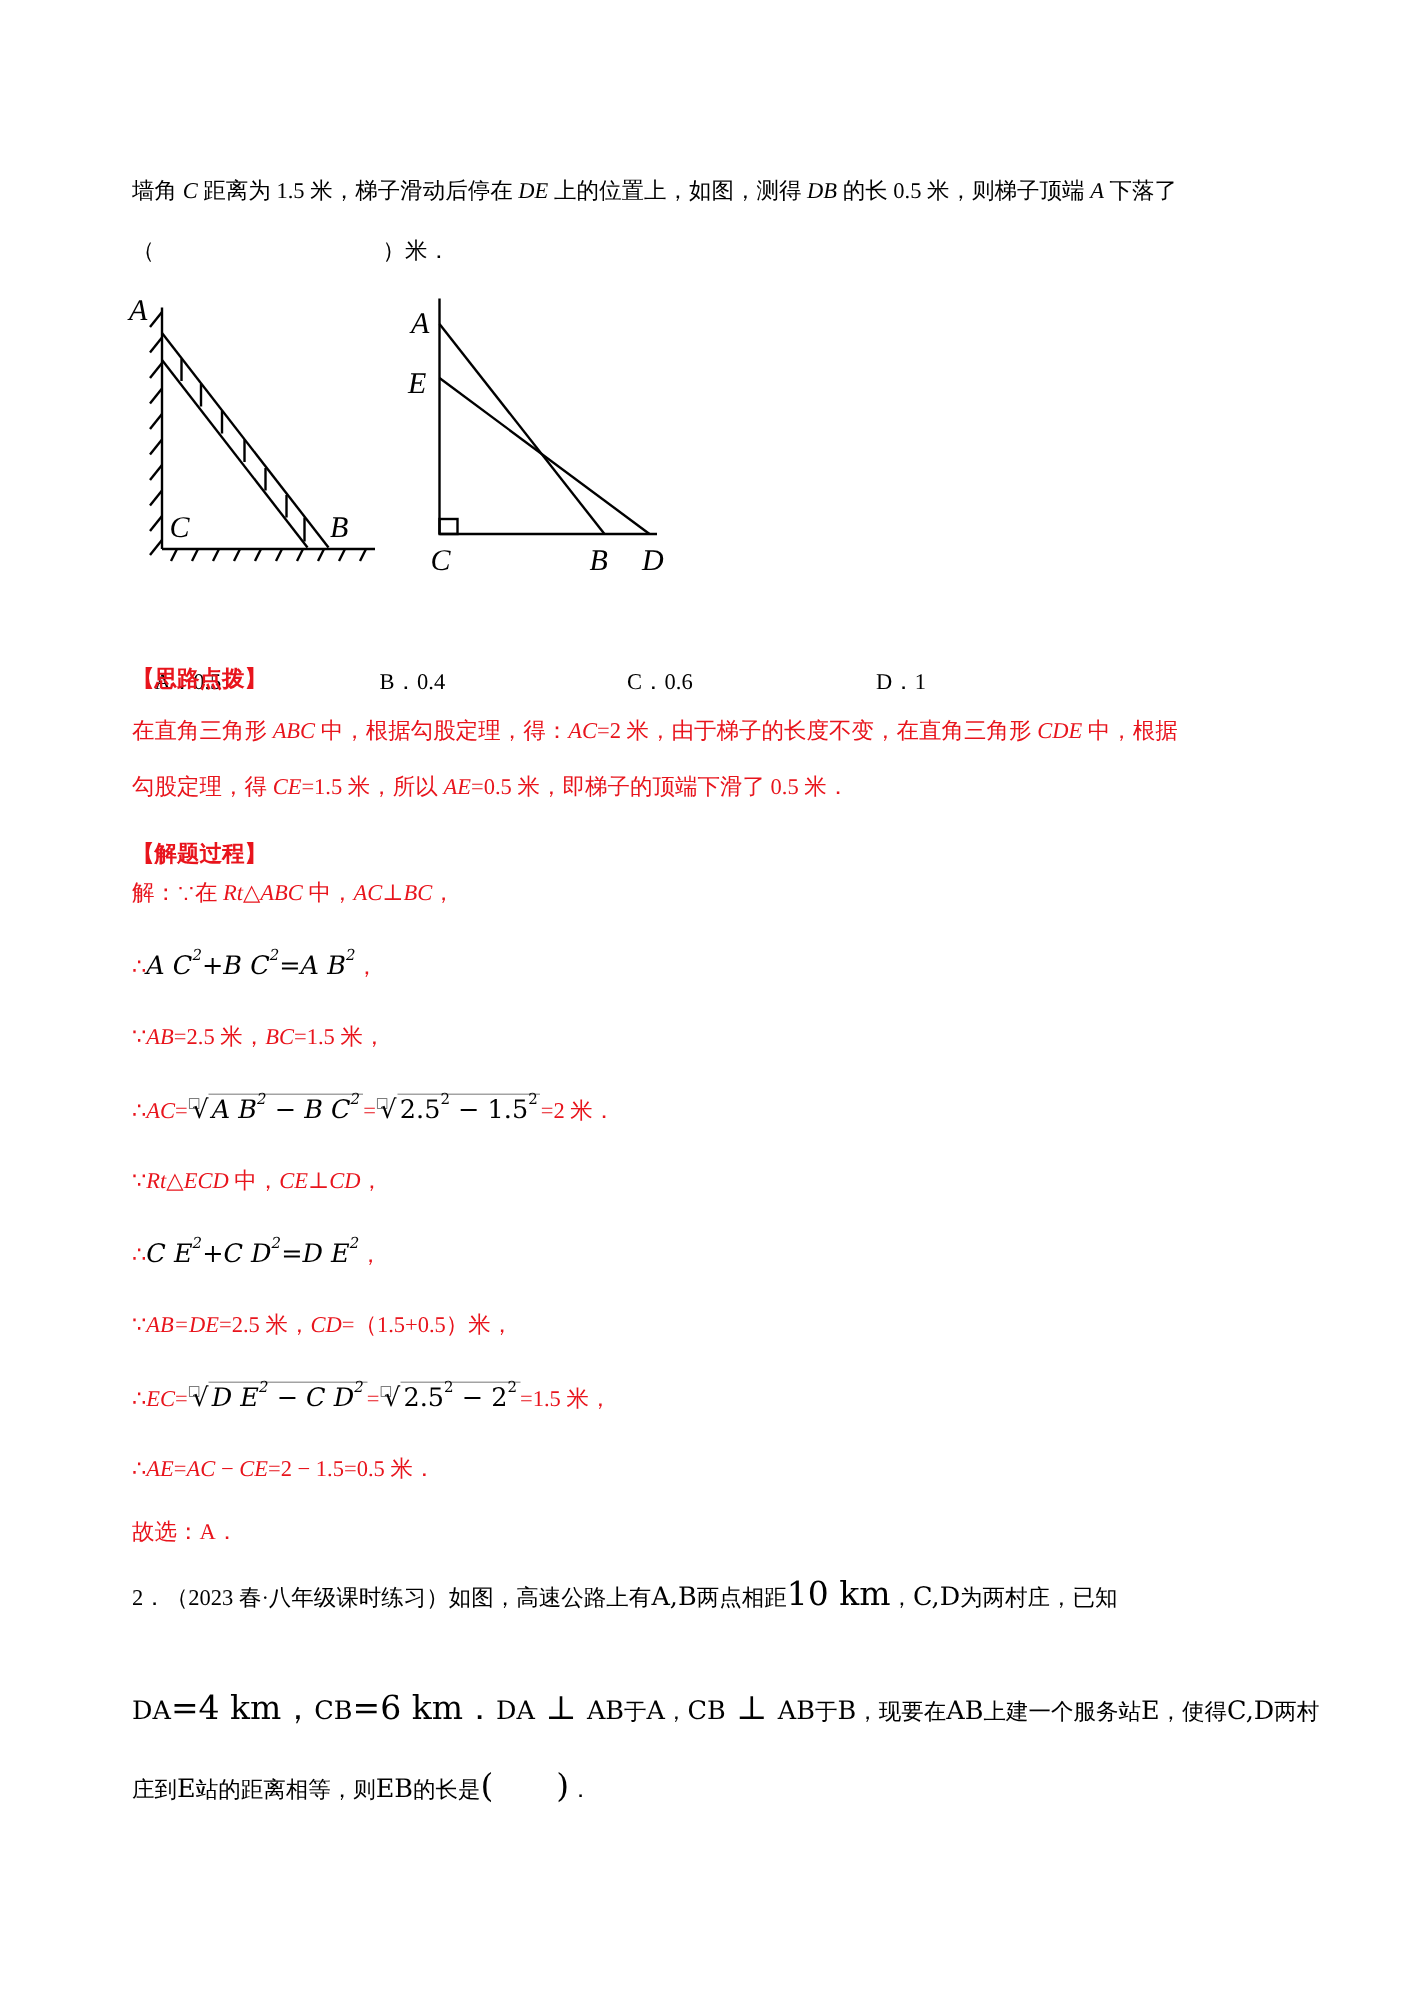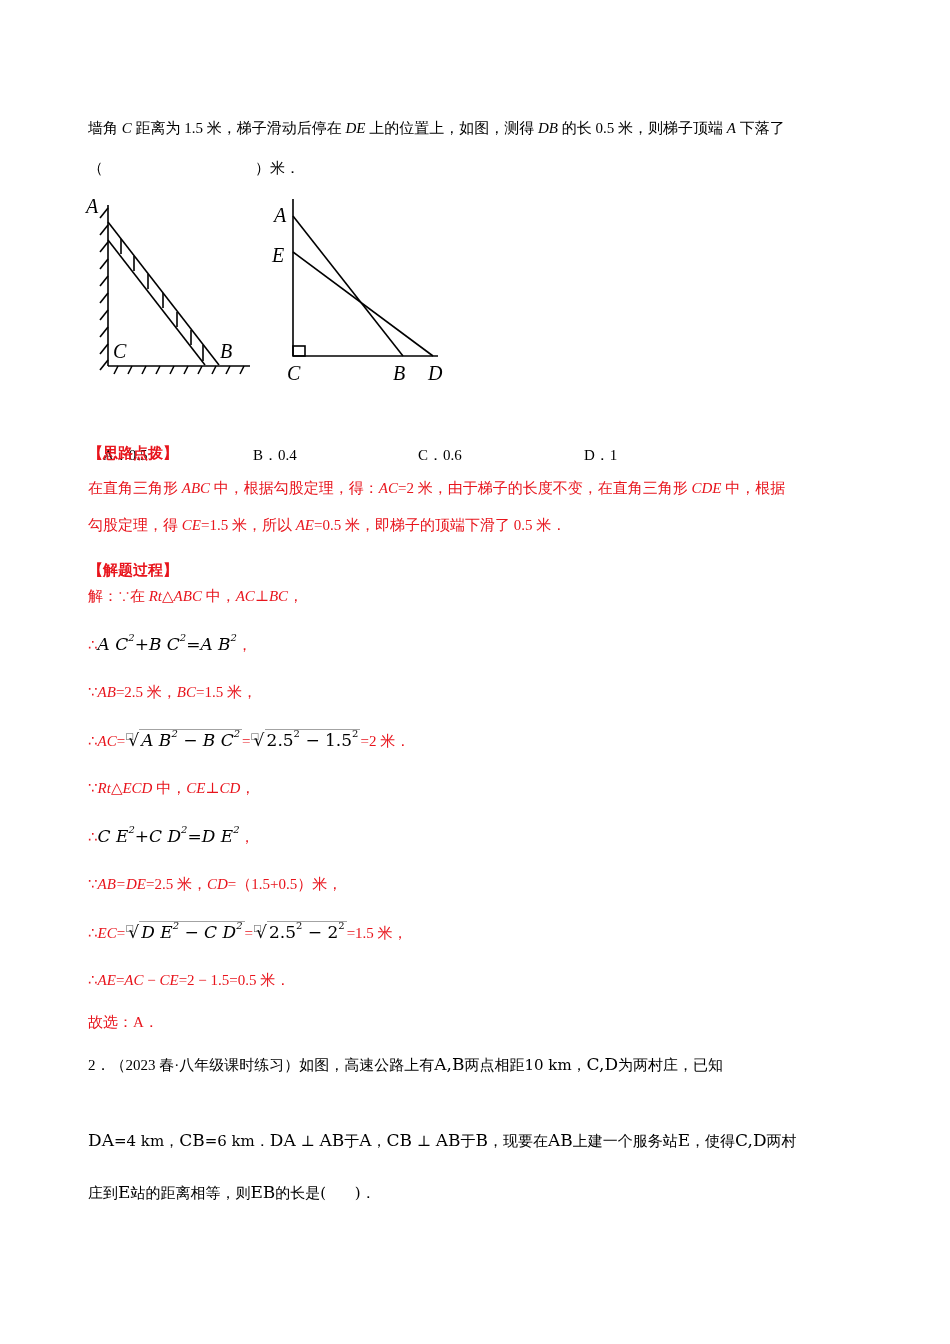--- a/index.html
+++ b/index.html
@@ -16,21 +16,21 @@
   .math .up { font-style: normal; }
   sup { font-size: 10px; line-height: 0; position: relative; top: -2px; }
   .sqrt { display: inline-block; position: relative; padding-left: 14px; }
   .sqrt .box { position: absolute; left: 0; top: -4px; font-size: 9px; font-style: normal; color: #555; }
   .sqrt .rad { position: absolute; left: 3px; top: 0; font-style: normal; font-size: 17px; }
   .sqrt .body { border-top: 1px solid #a3a3a3; padding: 0 2px; font-style: italic; }
   .opts span { position: absolute; top: 0; }
   svg text { font-family: "Liberation Serif", serif; font-style: italic; font-size: 20px; }
   .q2 { font-size: 15px; }
   .q2 .m { font-family: "DejaVu Serif", serif; font-size: 17px; }
-  .q2 .mu { font-family: "DejaVu Serif", serif; font-size: 15px; }
+  .q2 .mu { font-family: "DejaVu Serif", serif; font-size: 22px; }
 </style>
 </head>
 <body>
 
 <div class="line" style="top:118px;">
   <span>墙角 </span><span class="it">C</span><span> 距离为 1.5 米，梯子滑动后停在 </span><span class="it">DE</span><span> 上的位置上，如图，测得 </span><span class="it">DB</span><span> 的长 0.5 米，则梯子顶端 </span><span class="it">A</span><span> 下落了</span>
 </div>
 <div class="line" style="top:158px;">
   <span>（</span><span style="display:inline-block;width:152px;"></span><span>）米．</span>
 </div>

